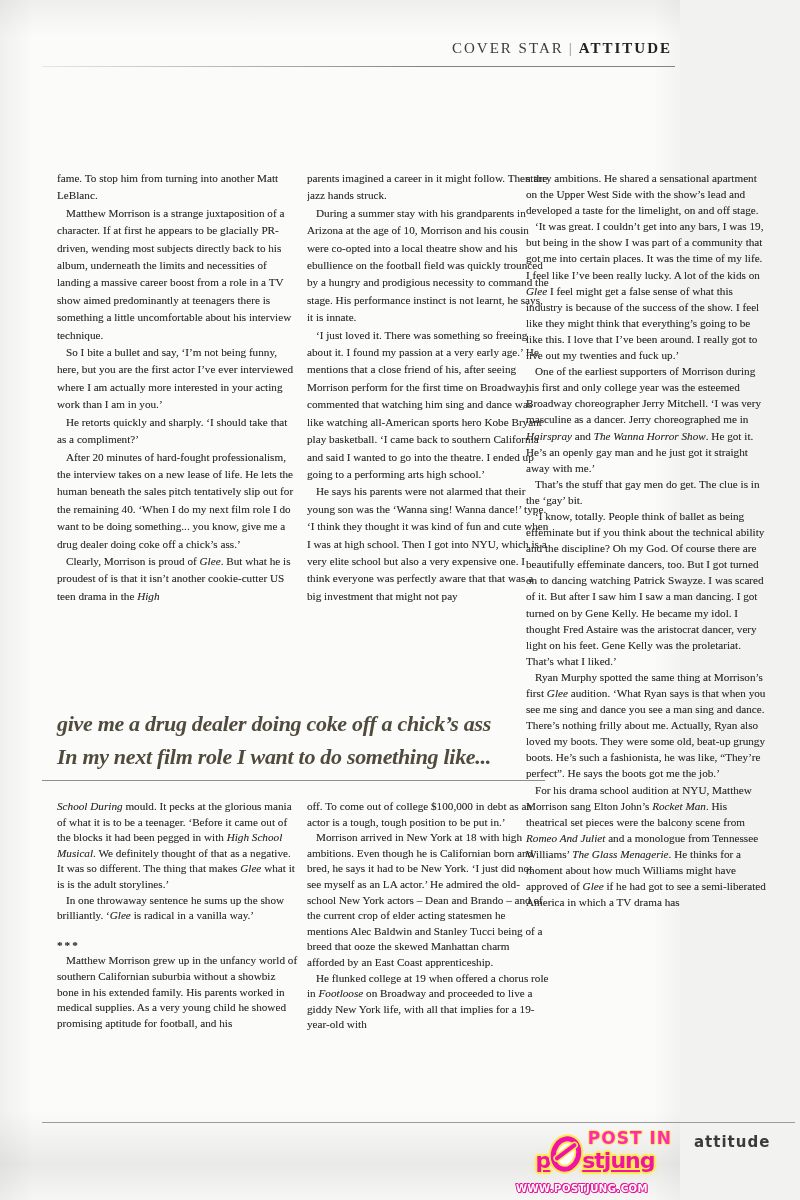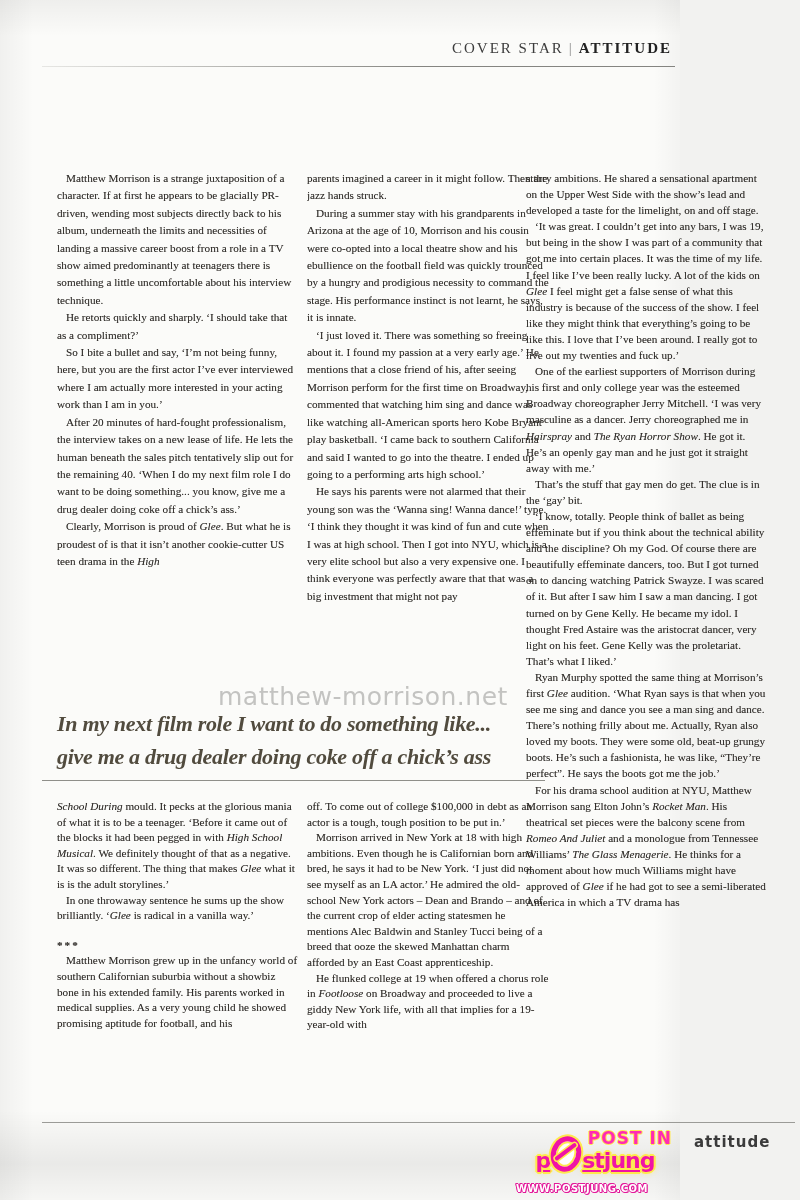--- a/index.html
+++ b/index.html
@@ -109,47 +109,47 @@
 <body>
 
 <div class="page">
 
   <div class="header">
     <span class="section">COVER STAR</span><span class="divider">|</span><span class="magazine">ATTITUDE</span>
   </div>
   <div class="rule header-rule"></div>
 
   <section class="col lh-a c1 top-block">
+      <p><span>fame. To stop him from turning into another Matt LeBlanc.</span></p>
       <p class="ind"><span>Matthew Morrison is a strange juxtaposition of a character. If at first he appears to be glacially PR-driven, wending most subjects directly back to his album, underneath the limits and necessities of landing a massive career boost from a role in a TV show aimed predominantly at teenagers there is something a little uncomfortable about his interview technique.</span></p>
+      <p class="ind"><span>So I bite a bullet and say, ‘I’m not being funny, here, but you are the first actor I’ve ever interviewed where I am actually more interested in your acting work than I am in you.’</span></p>
       <p class="ind"><span>He retorts quickly and sharply. ‘I should take that as a compliment?’</span></p>
-      <p class="ind"><span>So I bite a bullet and say, ‘I’m not being funny, here, but you are the first actor I’ve ever interviewed where I am actually more interested in your acting work than I am in you.’</span></p>
       <p class="ind"><span>After 20 minutes of hard-fought professionalism, the interview takes on a new lease of life. He lets the human beneath the sales pitch tentatively slip out for the remaining 40. ‘When I do my next film role I do want to be doing something... you know, give me a drug dealer doing coke off a chick’s ass.’</span></p>
       <p class="ind"><span>Clearly, Morrison is proud of </span><i>Glee</i><span>. But what he is proudest of is that it isn’t another cookie-cutter US teen drama in the </span><i>High</i></p>
     </section>
   <section class="col lh-a c2 top-block">
       <p><span>parents imagined a career in it might follow. Then the jazz hands struck.</span></p>
       <p class="ind"><span>During a summer stay with his grandparents in Arizona at the age of 10, Morrison and his cousin were co-opted into a local theatre show and his ebullience on the football field was quickly trounced by a hungry and prodigious necessity to command the stage. His performance instinct is not learnt, he says, it is innate.</span></p>
       <p class="ind"><span>‘I just loved it. There was something so freeing about it. I found my passion at a very early age.’ He mentions that a close friend of his, after seeing Morrison perform for the first time on Broadway, commented that watching him sing and dance was like watching all-American sports hero Kobe Bryant play basketball. ‘I came back to southern California and said I wanted to go into the theatre. I ended up going to a performing arts high school.’</span></p>
       <p class="ind"><span>He says his parents were not alarmed that their young son was the ‘Wanna sing! Wanna dance!’ type. ‘I think they thought it was kind of fun and cute when I was at high school. Then I got into NYU, which is a very elite school but also a very expensive one. I think everyone was perfectly aware that that was a big investment that might not pay</span></p>
     </section>
   <section class="col lh-b c3 full-block">
       <p><span>starry ambitions. He shared a sensational apartment on the Upper West Side with the show’s lead and developed a taste for the limelight, on and off stage.</span></p>
       <p class="ind"><span>‘It was great. I couldn’t get into any bars, I was 19, but being in the show I was part of a community that got me into certain places. It was the time of my life. I feel like I’ve been really lucky. A lot of the kids on </span><i>Glee</i><span> I feel might get a false sense of what this industry is because of the success of the show. I feel like they might think that everything’s going to be like this. I love that I’ve been around. I really got to live out my twenties and fuck up.’</span></p>
-      <p class="ind"><span>One of the earliest supporters of Morrison during his first and only college year was the esteemed Broadway choreographer Jerry Mitchell. ‘I was very masculine as a dancer. Jerry choreographed me in </span><i>Hairspray</i><span> and </span><i>The Ryan Horror Show</i><span>. He got it. He’s an openly gay man and he just got it straight away with me.’</span></p>
+      <p class="ind"><span>One of the earliest supporters of Morrison during his first and only college year was the esteemed Broadway choreographer Jerry Mitchell. ‘I was very masculine as a dancer. Jerry choreographed me in </span><i>Hairspray</i><span> and </span><i>The Wanna Horror Show</i><span>. He got it. He’s an openly gay man and he just got it straight away with me.’</span></p>
       <p class="ind"><span>That’s the stuff that gay men do get. The clue is in the ‘gay’ bit.</span></p>
       <p class="ind"><span>‘I know, totally. People think of ballet as being effeminate but if you think about the technical ability and the discipline? Oh my God. Of course there are beautifully effeminate dancers, too. But I got turned on to dancing watching Patrick Swayze. I was scared of it. But after I saw him I saw a man dancing. I got turned on by Gene Kelly. He became my idol. I thought Fred Astaire was the aristocrat dancer, very light on his feet. Gene Kelly was the proletariat. That’s what I liked.’</span></p>
       <p class="ind"><span>Ryan Murphy spotted the same thing at Morrison’s first </span><i>Glee</i><span> audition. ‘What Ryan says is that when you see me sing and dance you see a man sing and dance. There’s nothing frilly about me. Actually, Ryan also loved my boots. They were some old, beat-up grungy boots. He’s such a fashionista, he was like, “They’re perfect”. He says the boots got me the job.’</span></p>
       <p class="ind"><span>For his drama school audition at NYU, Matthew Morrison sang Elton John’s </span><i>Rocket Man</i><span>. His theatrical set pieces were the balcony scene from </span><i>Romeo And Juliet</i><span> and a monologue from Tennessee Williams’ </span><i>The Glass Menagerie</i><span>. He thinks for a moment about how much Williams might have approved of </span><i>Glee</i><span> if he had got to see a semi-liberated America in which a TV drama has</span></p>
     </section>
 
-  <div class="site-watermark">matthew-morrison.net</div>
 
   <div class="pullquote">
+    <div>give me a drug dealer doing coke off a chick’s ass</div>
     <div>In my next film role I want to do something like...</div>
-    <div>give me a drug dealer doing coke off a chick’s ass</div>
   </div>
   <div class="rule quote-rule"></div>
 
   <section class="col lh-c c1 bottom-block">
       <p><i>School During</i><span> mould. It pecks at the glorious mania of what it is to be a teenager. ‘Before it came out of the blocks it had been pegged in with </span><i>High School Musical</i><span>. We definitely thought of that as a negative. It was so different. The thing that makes </span><i>Glee</i><span> what it is is the adult storylines.’</span></p>
       <p class="ind"><span>In one throwaway sentence he sums up the show brilliantly. ‘</span><i>Glee</i><span> is radical in a vanilla way.’</span></p>
       <p class="sep"><span>***</span></p>
       <p class="ind"><span>Matthew Morrison grew up in the unfancy world of southern Californian suburbia without a showbiz bone in his extended family. His parents worked in medical supplies. As a very young child he showed promising aptitude for football, and his</span></p>
     </section>
   <section class="col lh-c c2 bottom-block">

